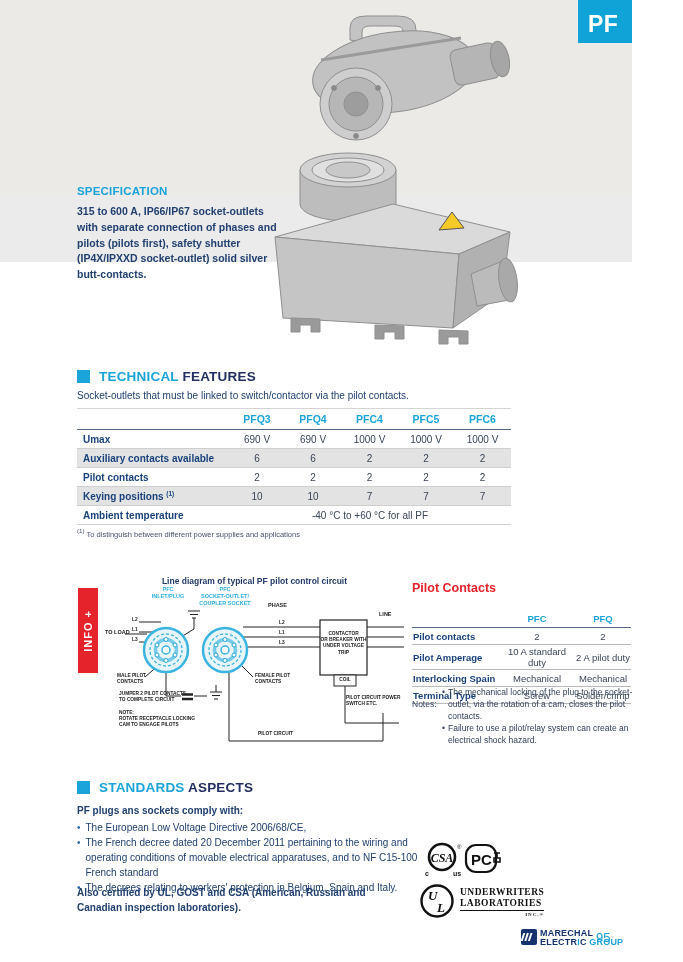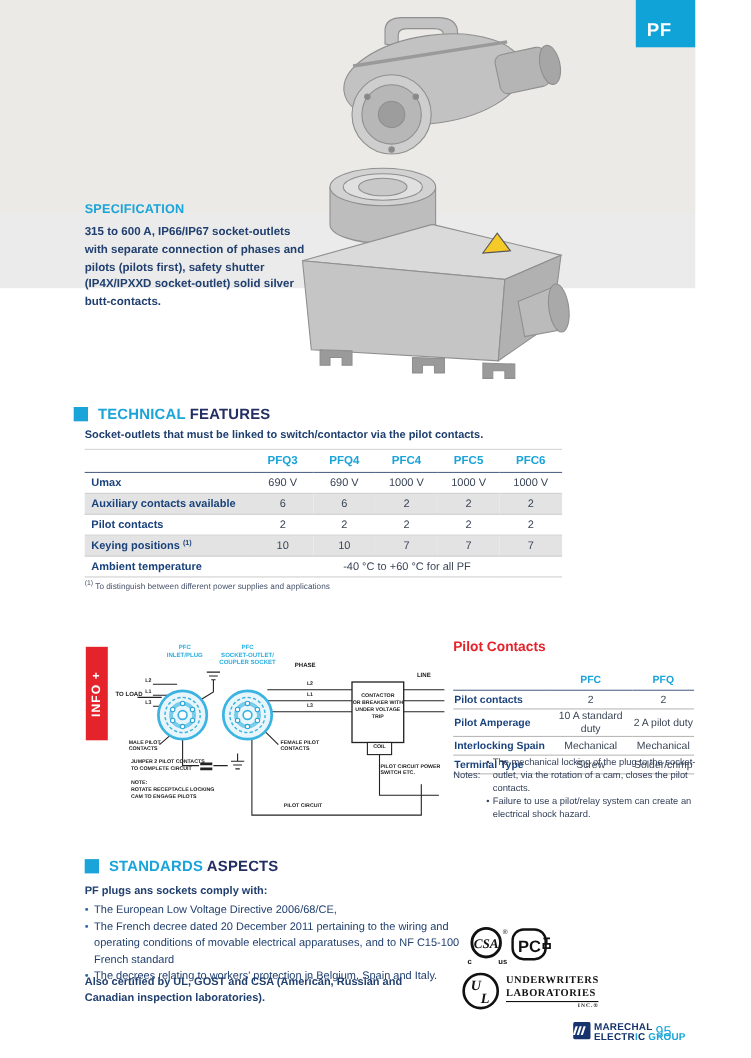--- a/index.html
+++ b/index.html
@@ -5,33 +5,33 @@
   html,body{margin:0;padding:0;background:#fff;}
   #page{position:relative;width:683px;height:962px;background:#fff;overflow:hidden;
         font-family:"Liberation Sans",sans-serif;color:#22395f;}
   .abs{position:absolute;}
   
   .band1{left:0;top:43;width:632px;height:262px;background:#ebebeb;}
   .band2{left:0;top:558;width:632px;height:194px;background:#ebeae7;}
   
   .pf-tab{left:578px;top:0;width:54px;height:43px;background:#10a3d8;display:flex;
           align-items:flex-end;}
-  .pf-tab span{color:#fff;font-weight:bold;font-size:17px;padding:0 0 5px 10px;letter-spacing:.5px;}
+  .pf-tab span{color:#fff;font-weight:bold;font-size:23px;padding:0 0 5px 10px;letter-spacing:.5px;}
   
   .spec{left:77px;top:185px;width:200px;}
   .spec h3{margin:0 0 7px 0;font-size:11.5px;color:#1aa4d9;letter-spacing:.2px;}
   .spec p{margin:0;font-size:10.5px;font-weight:bold;color:#21406f;line-height:1.5;}
   
   .sec-head{display:flex;align-items:center;gap:9px;}
   .sec-square{width:13px;height:13px;background:#1aa4d9;}
   .sec-title{font-size:13.5px;font-weight:bold;letter-spacing:.2px;}
   .sec-title .acc{color:#1aa4d9;}
   .sec-title .rest{color:#232e63;}
-  .tech-head{left:67px;top:369px;}
-  .tech-intro{left:77px;top:390px;font-size:10px;font-weight:bold;color:#1d3e6e;}
+  .tech-head{left:77px;top:369px;}
+  .tech-intro{left:77px;top:390px;font-size:10px;font-weight:normal;color:#1d3e6e;}
   
   table{border-collapse:collapse;table-layout:fixed;}
   .tech-table{left:77px;top:408px;width:434px;font-size:10px;}
   .tech-table th{color:#1aa4d9;font-size:10.5px;font-weight:bold;text-align:center;
                  height:18px;vertical-align:middle;border-bottom:1.5px solid #55688a;}
   .tech-table thead tr{border-top:1px solid #d4d4d4;}
   .tech-table td{height:16px;vertical-align:middle;text-align:center;color:#3a4556;
                  border-bottom:1px solid #cfcfcf;}
   .tech-table td.lbl{text-align:left;padding-left:6px;color:#19427c;font-weight:bold;}
   .tech-table tbody tr:nth-child(even){background:#e3e3e3;}
@@ -259,20 +259,21 @@
           <circle r="4" fill="#fff" stroke="#3bb4e2" stroke-width="1.5"></circle>
           <circle cx="0" cy="-10.5" r="2" fill="#fff" stroke="#2aa5d6"></circle>
           <circle cx="9" cy="-5" r="2" fill="#fff" stroke="#2aa5d6"></circle>
           <circle cx="9" cy="5" r="2" fill="#fff" stroke="#2aa5d6"></circle>
           <circle cx="0" cy="10.5" r="2" fill="#fff" stroke="#2aa5d6"></circle>
           <circle cx="-9" cy="5" r="2" fill="#fff" stroke="#2aa5d6"></circle>
           <circle cx="-9" cy="-5" r="2" fill="#fff" stroke="#2aa5d6"></circle>
         </g>
       </g>
     </svg>
+    <div class="dtitle">Line diagram of typical PF pilot control circuit</div>
     <div class="dlabel cyan" style="left:40px;top:13px;width:50px">PFC
 INLET/PLUG</div>
     <div class="dlabel cyan" style="left:94px;top:13px;width:56px">PFC
 SOCKET-OUTLET/
 COUPLER SOCKET</div>
     <div class="dlabel" style="left:165px;top:29px">PHASE</div>
     <div class="dlabel" style="left:276px;top:38px">LINE</div>
     <div class="dlabel" style="left:2px;top:56px">TO LOAD</div>
     <div class="dlabel tiny" style="left:29px;top:44px">L2</div>
     <div class="dlabel tiny" style="left:29px;top:54px">L1</div>

